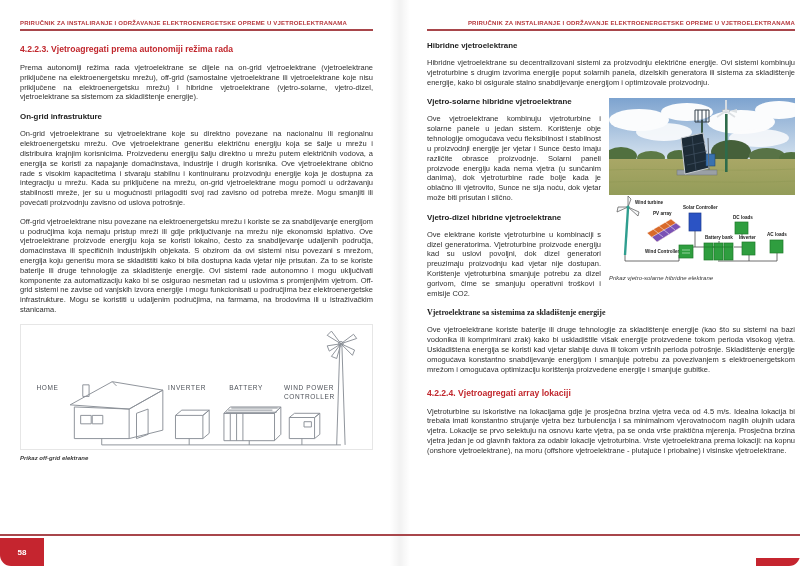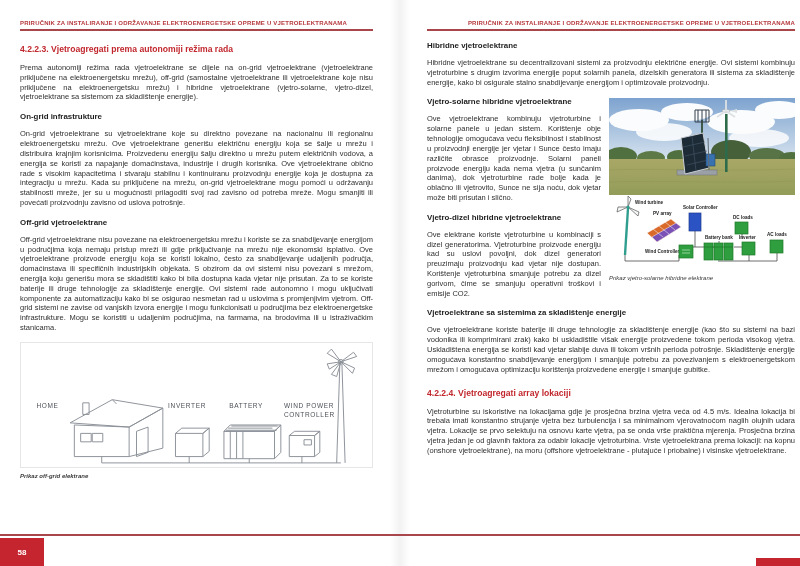--- a/index.html
+++ b/index.html
@@ -1,17 +1,17 @@
 <!DOCTYPE html>
 <html><head>
 <meta charset="utf-8">
 <style>
   html,body{margin:0;padding:0;width:800px;height:566px;background:#ffffff;
     font-family:"Liberation Sans", sans-serif;-webkit-font-smoothing:antialiased;}
-  .spread{position:relative;width:800px;height:566px;background:#ffffff;overflow:hidden;}
+  .spread{position:relative;width:800px;height:566px;background:#ffffff;overflow:hidden;border-radius:11px;}
   .spine{position:absolute;left:390px;top:0;width:20px;height:100%;
     background:linear-gradient(90deg,rgba(0,0,0,0) 0%,rgba(0,0,0,0.05) 50%,rgba(0,0,0,0) 100%);}
   .page{position:absolute;top:0;width:400px;height:566px;box-sizing:border-box;}
   .page.left{left:0;padding:20px 27px 0 20px;}
   .page.right{left:400px;padding:20px 5px 0 27px;}
   .page-header{font-size:6px;font-weight:bold;color:#b5383d;letter-spacing:.2px;white-space:nowrap;}
   .page.left .page-header{text-align:left;}
   .page.right .page-header{text-align:right;}
   .header-rule{height:2px;background:#a8464b;margin-top:3px;}
   .sec-title{color:#c1272d;font-size:8.6px;font-weight:bold;margin:13px 0 9px 0;}
@@ -21,21 +21,21 @@
   .fig-left{margin-top:4px;border:1px solid #e6e6e6;background:#fff;padding:4px 2px 2px 2px;}
   .fig-left svg{display:block;width:345px;height:118px;}
   .fig-caption{font-size:6px;font-style:italic;color:#3a3a3a;margin-top:5px;}
   .fig-caption.bold{font-weight:bold;}
   
   .fig-right{float:right;width:186px;margin:2px 0 4px 8px;}
   .fig-right svg{display:block;width:186px;}
   .photo{height:97px;}
   .schematic{height:76px;background:#fff;}
   .fig-right .fig-caption{margin-top:4px;}
-  .clear{clear:right;}
+  .clear{clear:right;font-family:Liberation Serif, serif;}
   
   .bottom-rule{position:absolute;left:0;top:534px;width:800px;height:2px;background:#a8464b;}
   .pagenum{position:absolute;top:538px;width:44px;height:28px;background:#c5252f;color:#ffffff;
     font-size:8px;font-weight:bold;display:flex;align-items:center;justify-content:center;}
   .pagenum.left-box{left:0;}
   .pagenum.right-box{right:0;margin-top:20px;}
   .lineart{stroke:#8a8f96;stroke-width:0.9;fill:none;stroke-linejoin:round;}
   .lineart-label{font-size:6.2px;fill:#4d5158;letter-spacing:.6px;}
   .diag-label{font-size:4.6px;fill:#222;font-weight:bold;}
 </style>
@@ -47,21 +47,20 @@
   <div class="page left">
     <div class="page-header">PRIRUČNIK ZA INSTALIRANJE I ODRŽAVANJE ELEKTROENERGETSKE OPREME U VJETROELEKTRANAMA</div>
     <div class="header-rule"></div>
 
     <div class="sec-title">4.2.2.3. Vjetroagregati prema autonomiji režima rada</div>
     <p class="body-text">Prema autonomiji režima rada vjetroelektrane se dijele na on-grid vjetroelektrane (vjetroelektrane priključene na elektroenergetsku mrežu), off-grid (samostalne vjetroelektrane ili vjetroelektrane koje nisu priključene na elektroenergetsku mrežu) i hibridne vjetroelektrane (vjetro-solarne, vjetro-dizel, vjetroelektrane sa sistemom za skladištenje energije).</p>
 
     <div class="sub-heading">On-grid infrastrukture</div>
     <p class="body-text">On-grid vjetroelektrane su vjetroelektrane koje su direktno povezane na nacionalnu ili regionalnu elektroenergetsku mrežu. Ove vjetroelektrane generišu električnu energiju koja se šalje u mrežu i distribuira krajnjim korisnicima. Proizvedenu energiju šalju direktno u mrežu putem električnih vodova, a energija se koristi za napajanje domaćinstava, industrije i drugih korisnika. Ove vjetroelektrane obično rade s visokim kapacitetima i stvaraju stabilnu i kontinuiranu proizvodnju energije koja je dostupna za integraciju u mrežu. Kada su priključene na mrežu, on-grid vjetroelektrane mogu pomoći u održavanju stabilnosti mreže, jer su u mogućnosti prilagoditi svoj rad zavisno od potreba mreže. Mogu smanjiti ili povećati proizvodnju zavisno od uslova potrošnje.</p>
 
-    <div class="sub-heading">Off-grid vjetroelektrane</div>
     <p class="body-text">Off-grid vjetroelektrane nisu povezane na elektroenergetsku mrežu i koriste se za snabdijevanje energijom u područjima koja nemaju pristup mreži ili gdje priključivanje na mrežu nije ekonomski isplativo. Ove vjetroelektrane proizvode energiju koja se koristi lokalno, često za snabdijevanje udaljenih područja, domaćinstava ili specifičnih industrijskih objekata. S obzirom da ovi sistemi nisu povezani s mrežom, energija koju generišu mora se skladištiti kako bi bila dostupna kada vjetar nije prisutan. Za to se koriste baterije ili druge tehnologije za skladištenje energije. Ovi sistemi rade autonomno i mogu uključivati komponente za automatizaciju kako bi se osigurao nesmetan rad u uslovima s promjenjivim vjetrom. Off-grid sistemi ne zavise od vanjskih izvora energije i mogu funkcionisati u područjima bez elektroenergetske infrastrukture. Mogu se koristiti u udaljenim područjima, na farmama, na brodovima ili u istraživačkim stanicama.</p>
 
     <div class="fig-left">
       <svg viewBox="0 0 318 112">
 
         <text class="lineart-label" x="8" y="58">HOME</text>
         <text class="lineart-label" x="133" y="58">INVERTER</text>
         <text class="lineart-label" x="191" y="58">BATTERY</text>
         <text class="lineart-label" x="243" y="58">WIND POWER</text>
         <text class="lineart-label" x="243" y="66">CONTROLLER</text>

